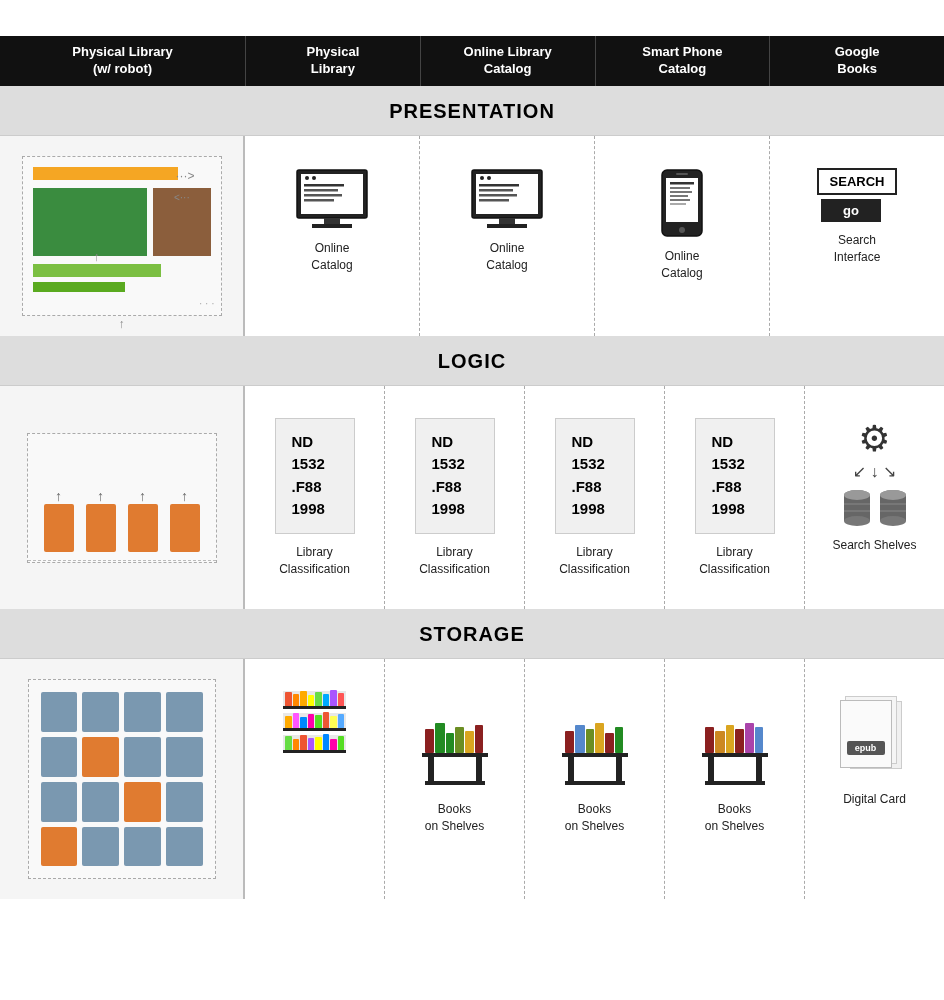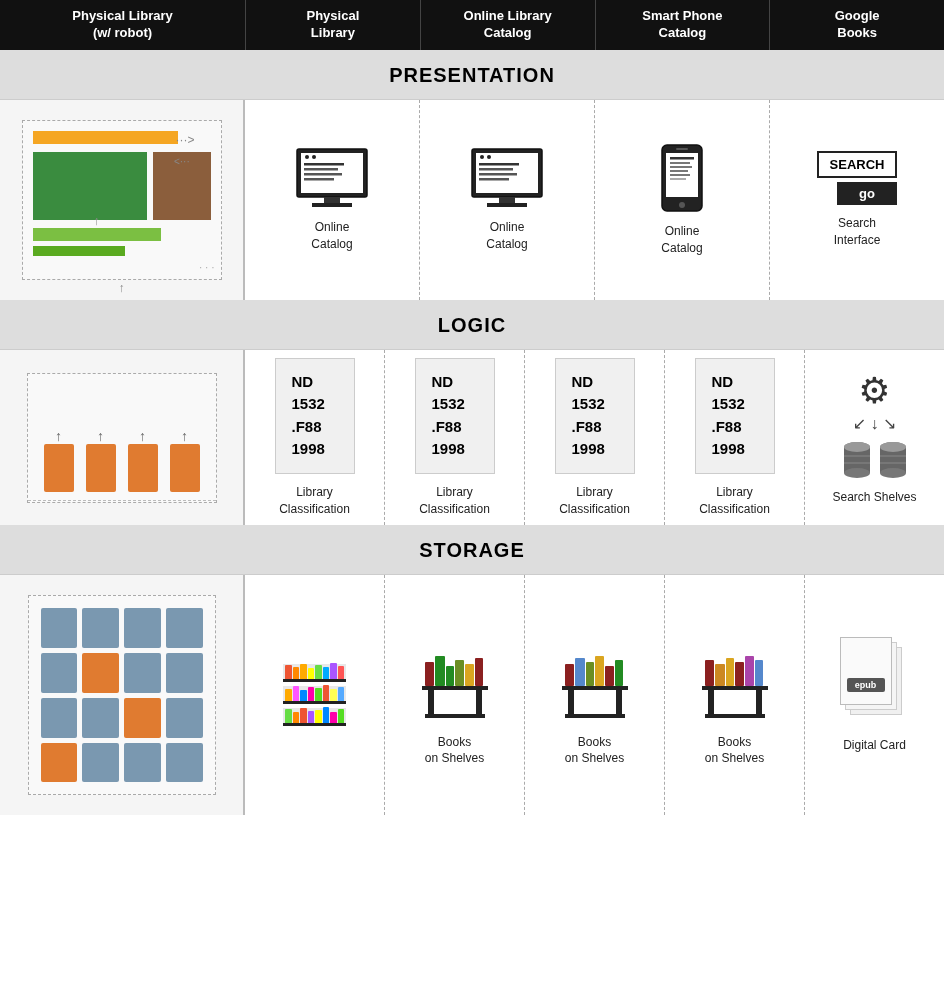--- a/index.html
+++ b/index.html
@@ -9,20 +9,21 @@
       width: 944px;
       min-height: 1000px;
       overflow-x: hidden;
     }
 
     
     .header-row {
       background: #111;
       display: flex;
       align-items: stretch;
+      margin-top: 36px;
     }
     .header-col {
       color: #fff;
       font-size: 13px;
       font-weight: bold;
       text-align: center;
       padding: 8px 4px;
       line-height: 1.3;
     }
     .header-col:first-child {
@@ -66,22 +67,22 @@
     .right-cols {
       flex: 1;
       display: flex;
     }
 
     .data-col {
       flex: 1;
       display: flex;
       flex-direction: column;
       align-items: center;
-      justify-content: center;
-      padding: 8px 4px;
+      justify-content: flex-start;
+      padding: 32px 4px;
       border-right: 1px dashed #aaa;
       text-align: center;
     }
     .data-col:last-child {
       border-right: none;
     }
 
     .col-label {
       font-size: 12px;
       margin-top: 10px;
@@ -200,21 +201,21 @@
         <rect x="10" y="27" width="18" height="2" fill="#777"></rect>
         <rect x="10" y="31" width="20" height="2" fill="#777"></rect>
         <rect x="10" y="35" width="16" height="2" fill="#aaa"></rect>
       </svg>
       <div class="col-label">Online<br>Catalog</div>
     </div>
 
     <div class="data-col">
       <div style="display:flex; flex-direction:column; align-items:center; gap:4px;">
         <div style="border:2px solid #222; padding:4px 10px; font-size:13px; font-weight:bold; background:#fff; width:80px; text-align:center;">SEARCH</div>
-        <div style="background:#222; color:#fff; padding:4px 14px; font-size:13px; font-weight:bold; width:60px; text-align:center; align-self:flex-end; margin-right:0px;">go</div>
+        <div style="background:#222; color:#fff; padding:4px 14px; font-size:13px; font-weight:bold; width:60px; text-align:center; align-self:flex-end; margin-right:16px;">go</div>
       </div>
       <div class="col-label">Search<br>Interface</div>
     </div>
   </div>
 </div>
 
 <div class="section-label">LOGIC</div>
 <div class="grid-section">
   <div class="left-col">
 
@@ -418,21 +419,21 @@
         <rect x="5" y="90" width="60" height="4" fill="#222"></rect>
       </svg>
       <div class="col-label">Books<br>on Shelves</div>
     </div>
 
     <div class="data-col">
       <div style="position:relative; width:78px; height:90px;">
 
         <div style="position:absolute; top:10px; left:14px; width:52px; height:68px; background:#f0f0f0; border:1.5px solid #ccc;"></div>
         <div style="position:absolute; top:5px; left:9px; width:52px; height:68px; background:#f5f5f5; border:1.5px solid #ccc;"></div>
-        <div style="position:absolute; top:0px; left:4px; width:52px; height:68px; background:#fafafa; border:1.5px solid #bbb;">
+        <div style="position:absolute; top:9px; left:4px; width:52px; height:68px; background:#fafafa; border:1.5px solid #bbb;">
 
           <div style="position:absolute; bottom:12px; left:6px; right:6px; background:#555; color:#fff; font-size:9px; font-weight:bold; text-align:center; padding:2px 4px; border-radius:2px;">epub</div>
         </div>
       </div>
       <div class="col-label">Digital Card</div>
     </div>
   </div>
 </div>
 
 </body></html>

